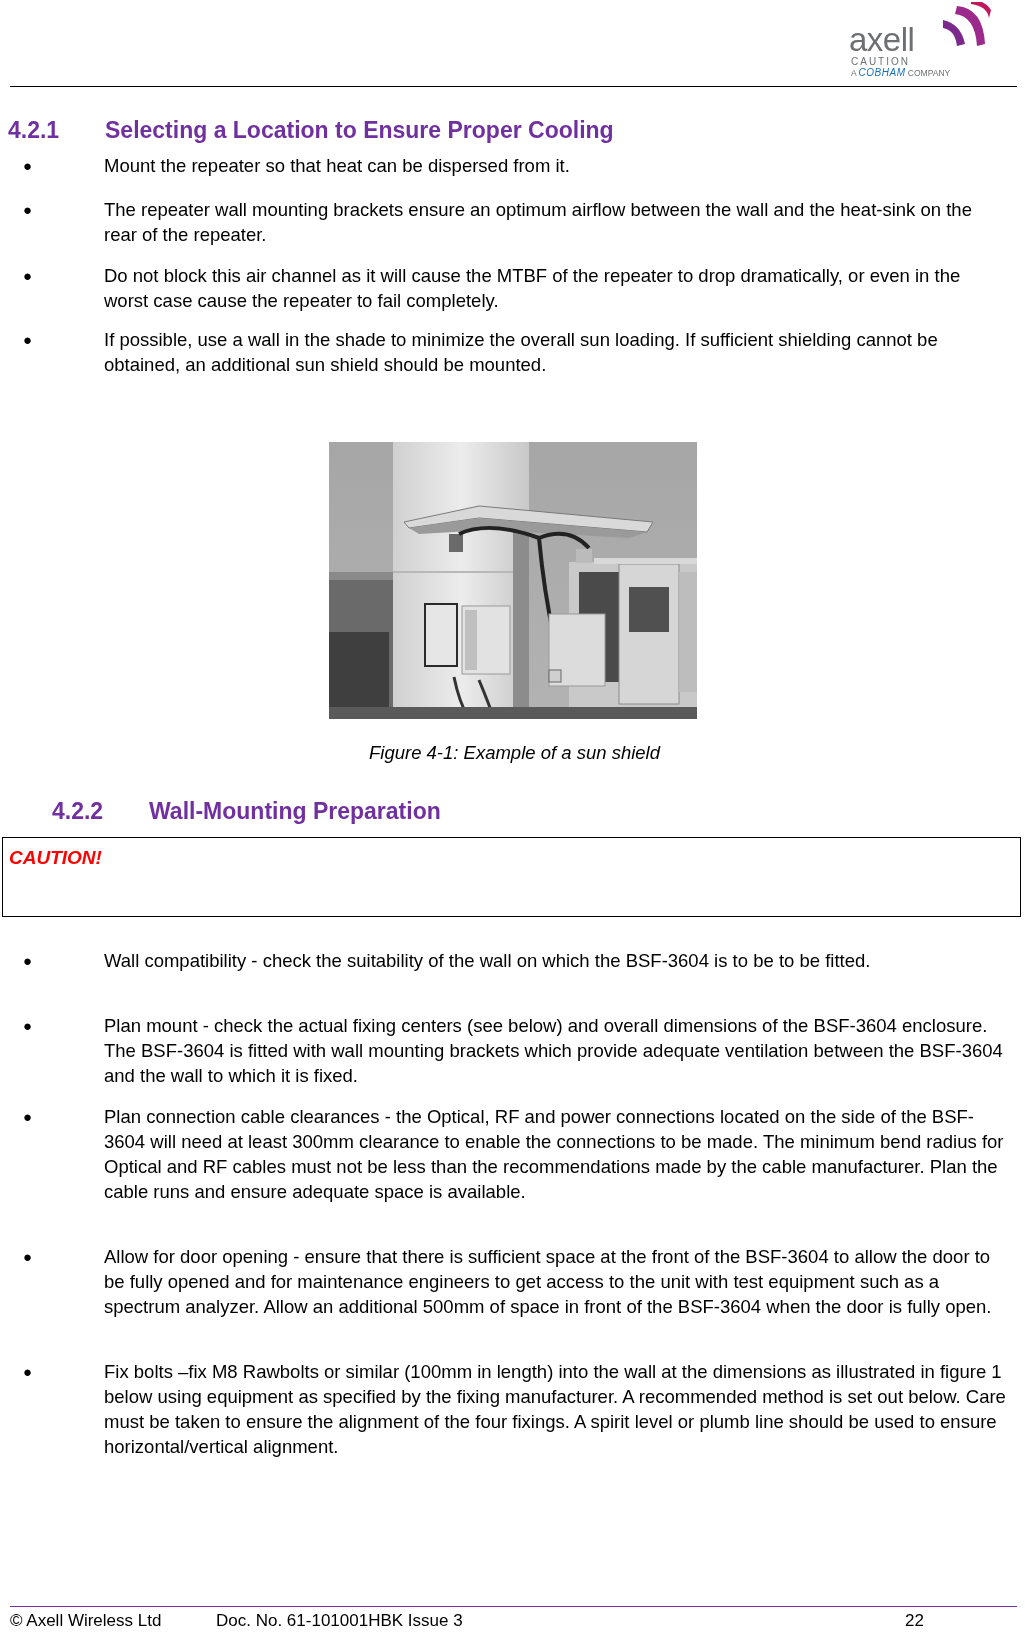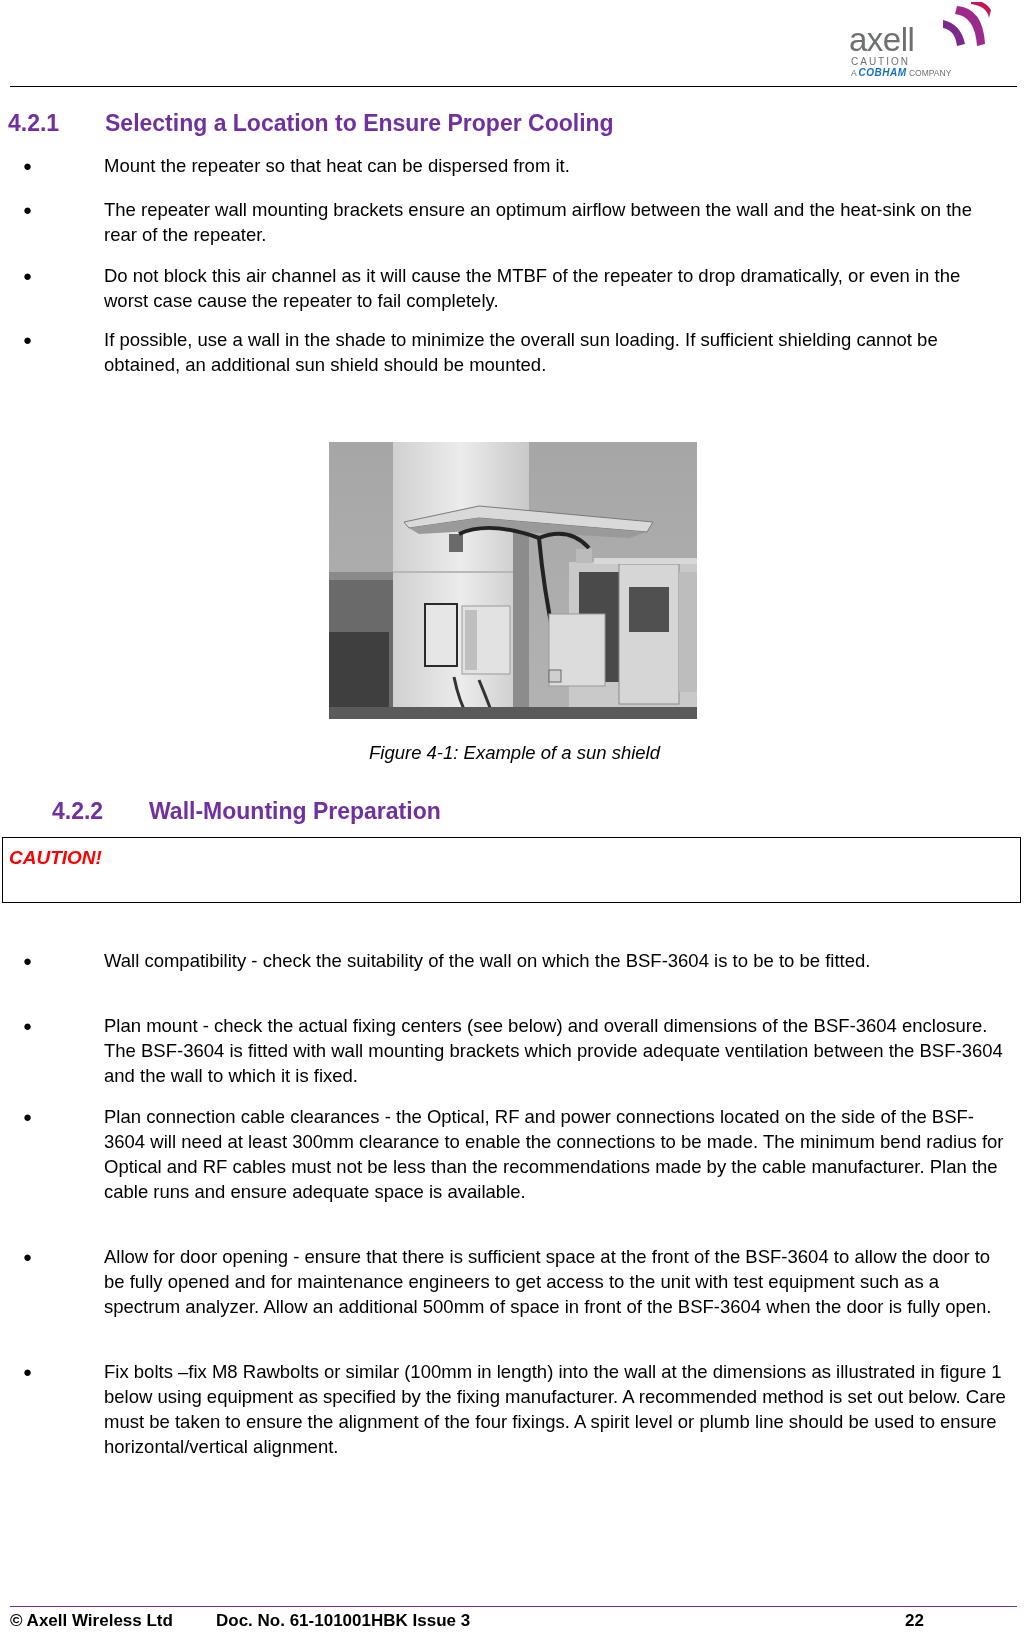--- a/index.html
+++ b/index.html
@@ -63,21 +63,21 @@
       position: absolute;
       left: 2px;
       top: 68px;
       font-size: 8.5px;
       color: #6d6f71;
       line-height: 10px;
       white-space: nowrap;
     }
     .logo-cobham {
       color: #1570c0;
-      font-weight: bold;
+      font-weight: normal;
       font-style: italic;
       font-size: 10px;
       letter-spacing: 0.5px;
     }
     .logo-swoosh {
       position: absolute;
       left: 86px;
       top: 2px;
       width: 56px;
       height: 56px;
@@ -139,21 +139,21 @@
       font-style: italic;
       line-height: 24px;
       padding-left: 2px;
     }
 
     .caution-box {
       position: absolute;
       left: 2px;
       top: 837px;
       width: 1019px;
-      height: 66px;
+      height: 80px;
       border: 1.5px solid #000;
       box-sizing: border-box;
     }
     .caution-label {
       position: absolute;
       left: 6px;
       top: 7px;
       font-size: 19px;
       font-weight: bold;
       font-style: italic;
@@ -170,21 +170,20 @@
       line-height: 25px;
     }
 
     .footer {
       position: absolute;
       left: 10px;
       top: 1606px;
       width: 1007px;
       border-top: 1.5px solid #7030a0;
       height: 26px;
-      font-weight: bold;
     }
     .footer span {
       position: absolute;
       top: 4px;
       font-size: 17px;
       line-height: 20px;
       white-space: nowrap;
     }
     .footer .copy { left: 0; }
     .footer .docno { left: 206px; }
@@ -203,21 +202,21 @@
     <div class="logo-text">axell</div>
     <div class="logo-wireless">CAUTION</div>
     <div class="logo-company">
       <span>A</span>
       <span class="logo-cobham">COBHAM</span>
       <span>COMPANY</span>
     </div>
   </div>
 </div>
 
-<div class="h3" style="top:109px;">
+<div class="h3" style="top:116px;">
   <span class="num">4.2.1</span><span>Selecting a Location to Ensure Proper Cooling</span>
 </div>
 
 <div class="bullet" style="top:153px;">
   <span class="dot">●</span>
   <span class="text">Mount the repeater so that heat can be dispersed from it.</span>
 </div>
 <div class="bullet" style="top:197px;">
   <span class="dot">●</span>
   <span class="text">The repeater wall mounting brackets ensure an optimum airflow between the wall and the heat-sink on the rear of the repeater.</span>

